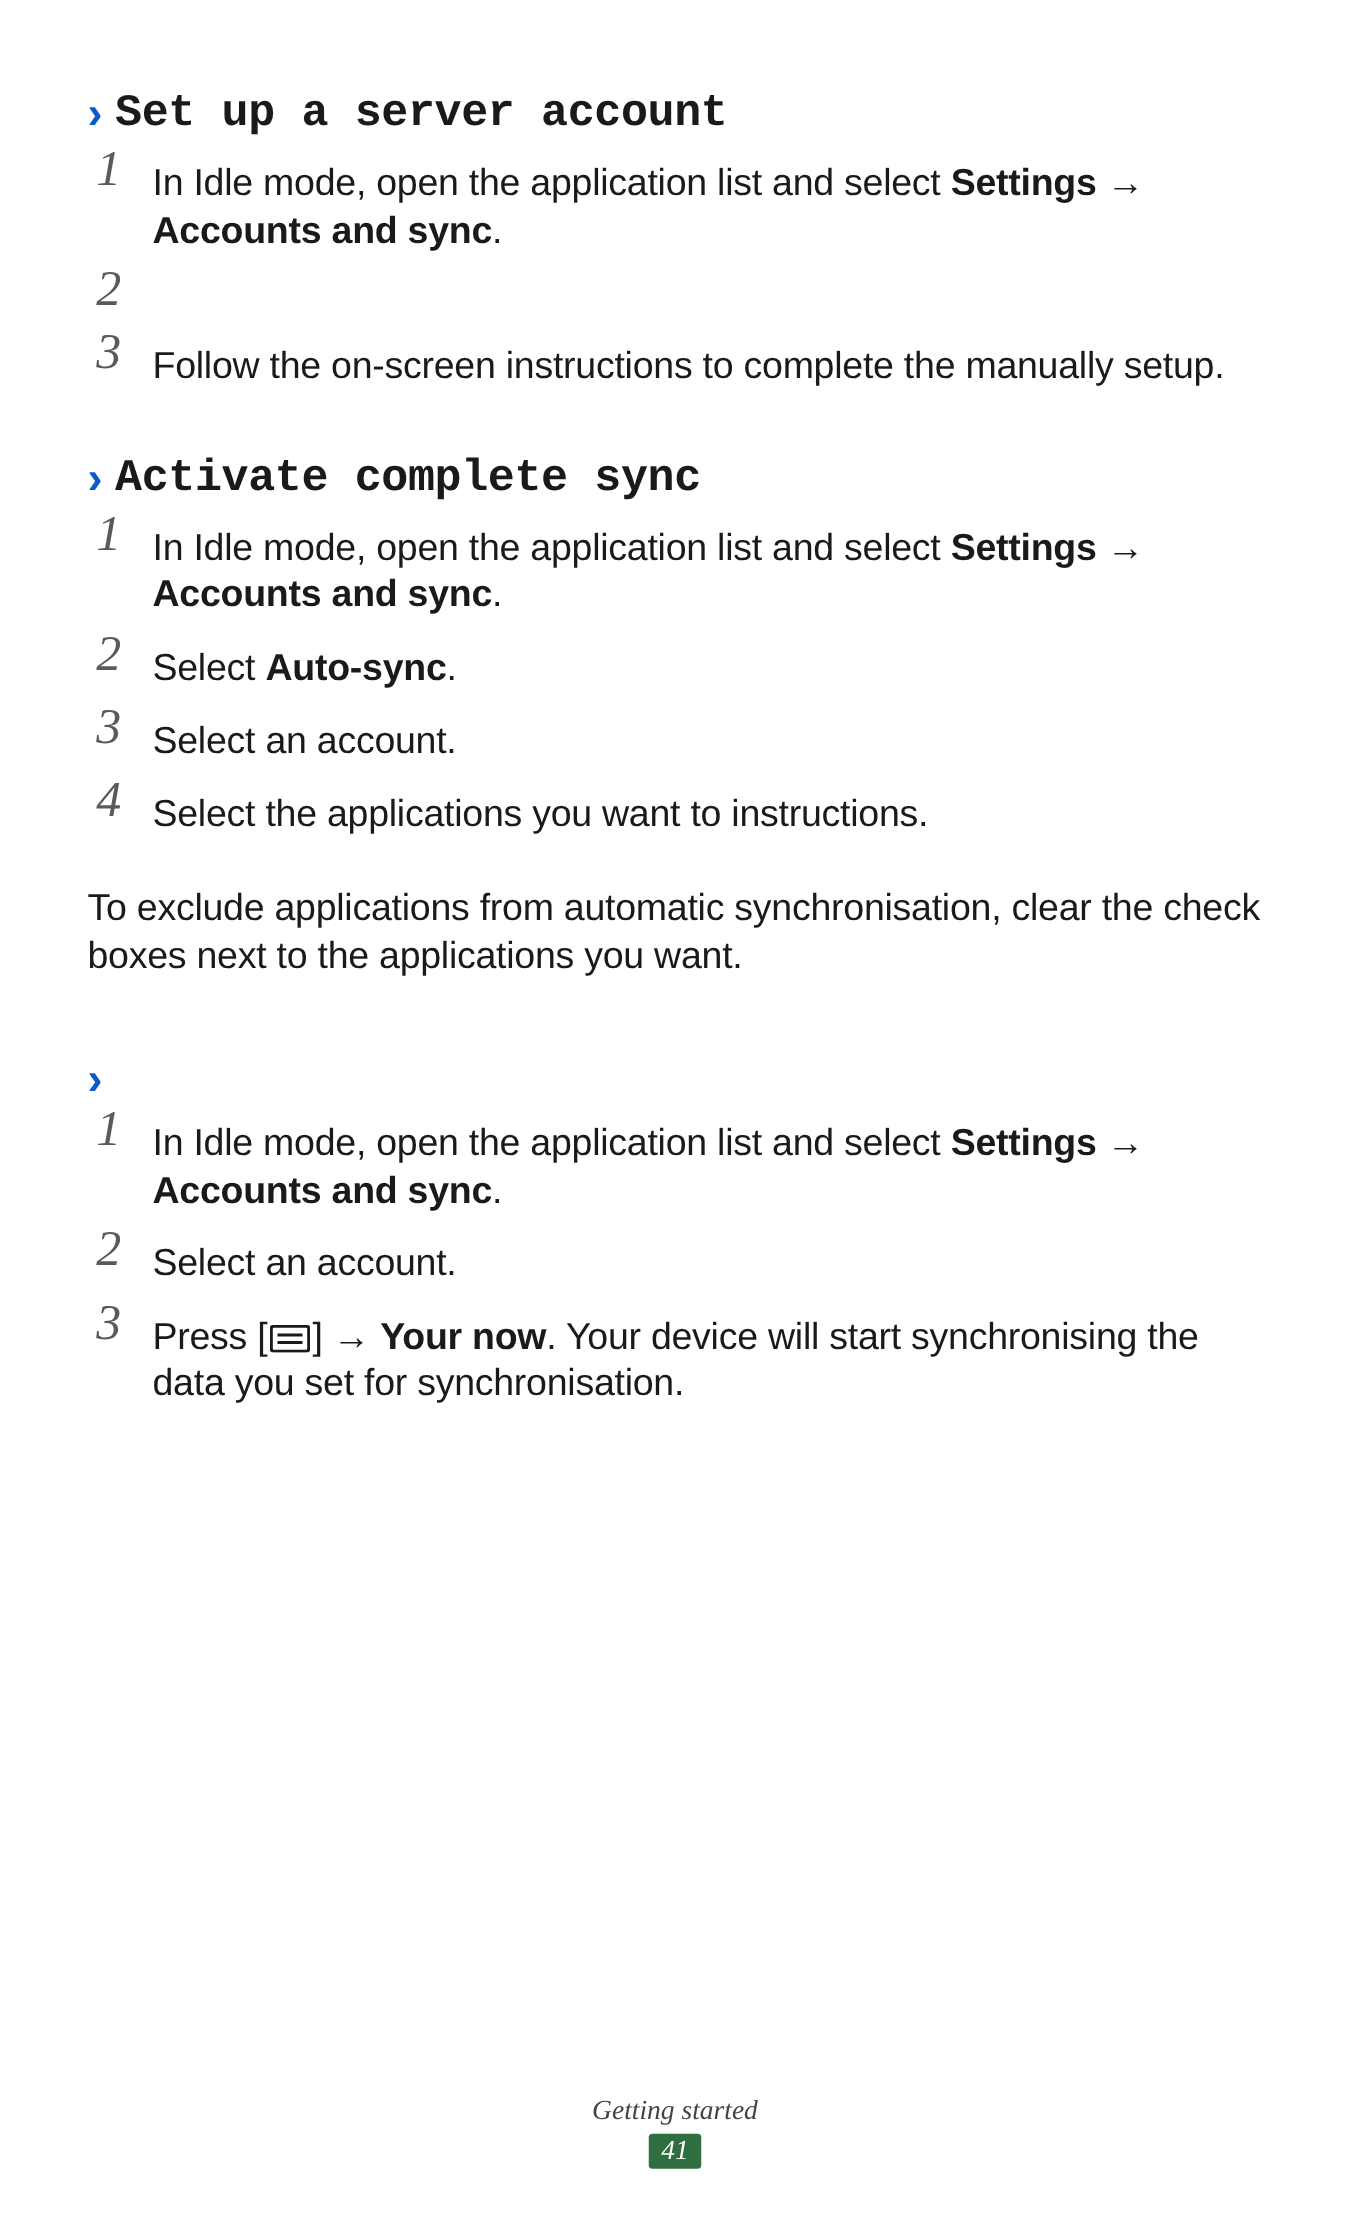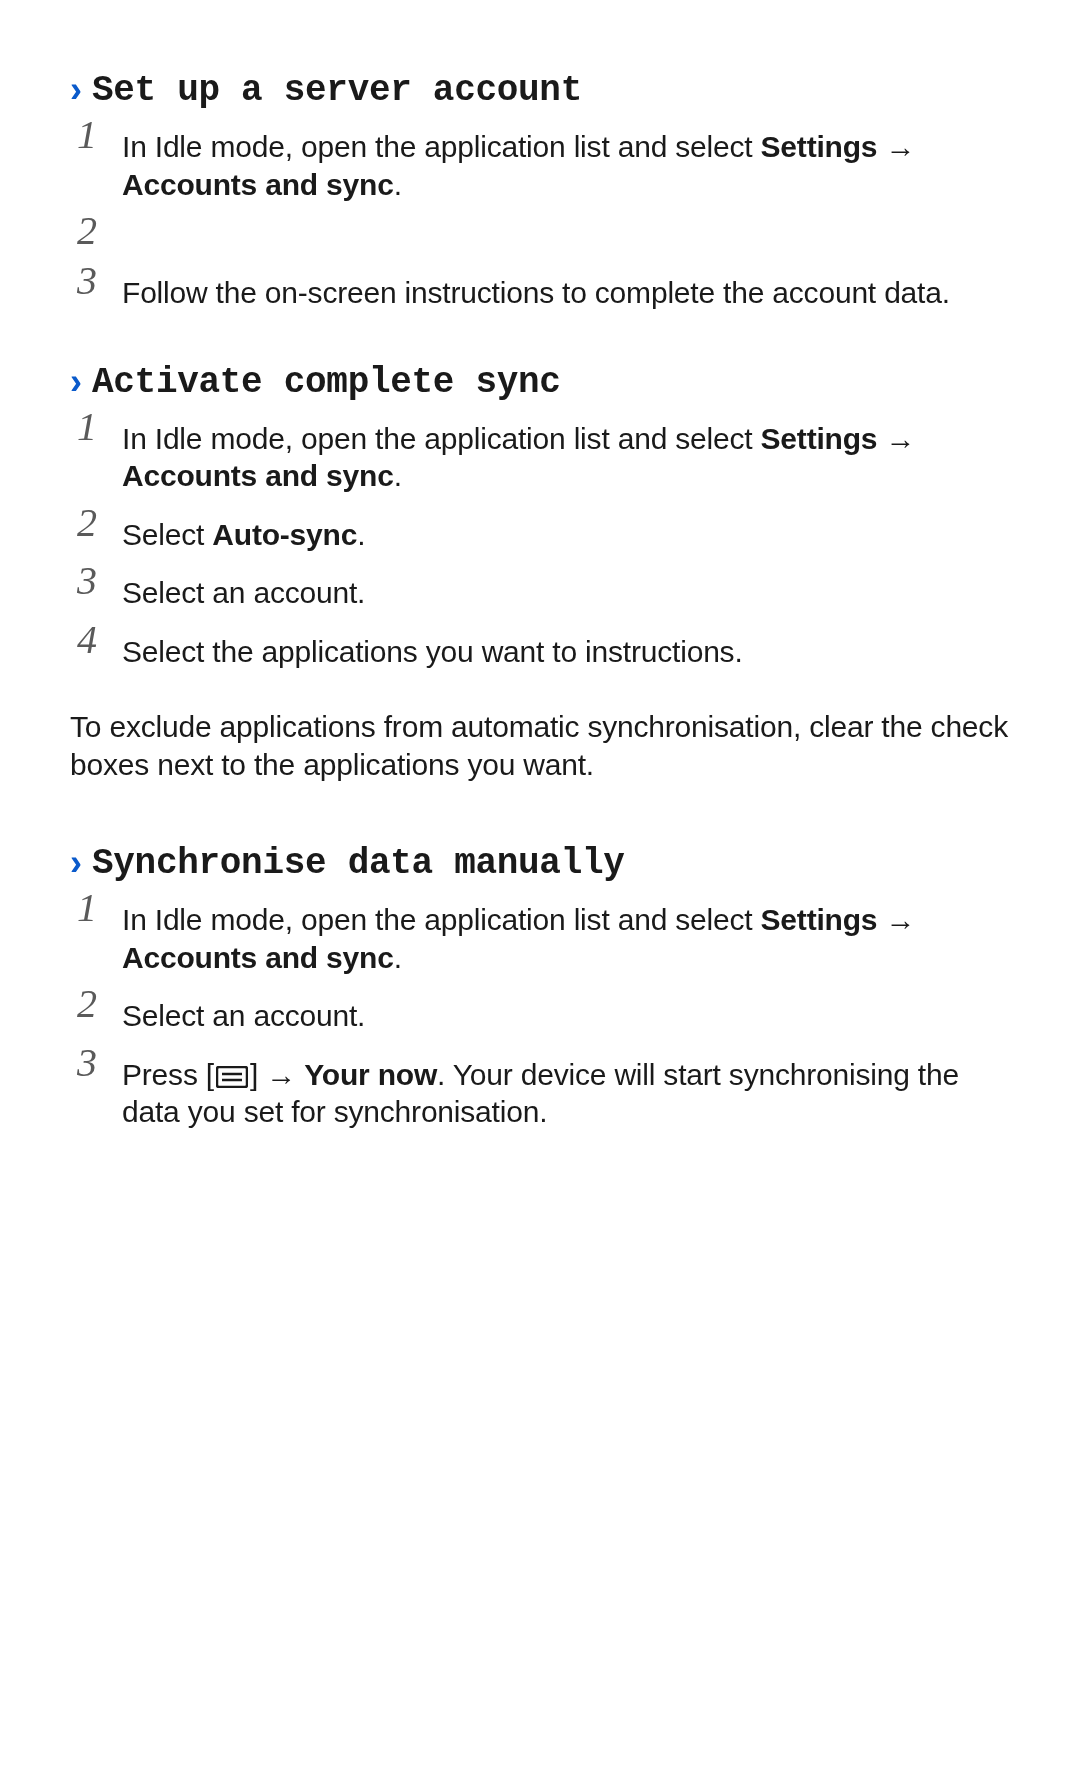--- a/index.html
+++ b/index.html
@@ -34,21 +34,21 @@
       <div class="steps">
         <div class="step">
           <div class="step-num">1</div>
           <div class="step-text">In Idle mode, open the application list and select <span class="b">Settings</span> <span class="b arrow">→ </span><span class="b">Accounts and sync</span>.</div>
         </div>
         <div class="step">
           <div class="step-num">2</div>
         </div>
         <div class="step">
           <div class="step-num">3</div>
-          <div class="step-text">Follow the on-screen instructions to complete the account data.</div>
+          <div class="step-text">Follow the on-screen instructions to complete the manually setup.</div>
         </div>
       </div>
       <div class="gap"></div>
       <div class="section-heading">
         <span class="chevron">›</span>
         <span class="section-title">Activate complete sync</span>
       </div>
       <div class="steps">
         <div class="step">
           <div class="step-num">1</div>
@@ -65,34 +65,37 @@
         <div class="step">
           <div class="step-num">4</div>
           <div class="step-text">Select the applications you want to instructions.</div>
         </div>
       </div>
       <div class="gap-sm"></div>
       <div class="para">To exclude applications from automatic synchronisation, clear the check boxes next to the applications you want.</div>
       <div class="gap"></div>
       <div class="section-heading">
         <span class="chevron">›</span>
-        <span class="section-title">Synchronise data manually</span>
       </div>
       <div class="steps">
         <div class="step">
           <div class="step-num">1</div>
           <div class="step-text">In Idle mode, open the application list and select <span class="b">Settings</span> <span class="b arrow">→ </span><span class="b">Accounts and sync</span>.</div>
         </div>
         <div class="step">
           <div class="step-num">2</div>
           <div class="step-text">Select an account.</div>
         </div>
         <div class="step">
           <div class="step-num">3</div>
           <div class="step-text">Press [<svg class="menu-icon" width="32" height="22" viewBox="0 0 32 22">
               <rect x="1" y="1" width="30" height="20" rx="2" fill="none" stroke="#1a1a1a" stroke-width="2.5"></rect>
               <line x1="6" y1="8" x2="26" y2="8" stroke="#1a1a1a" stroke-width="2.5"></line>
               <line x1="6" y1="14" x2="26" y2="14" stroke="#1a1a1a" stroke-width="2.5"></line>
             </svg>] <span class="arrow">→</span> <span class="b">Your now</span>. Your device will start synchronising the data you set for synchronisation.</div>
         </div>
       </div>
     </div>
+  <div class="footer">
+    <span class="footer-label">Getting started</span>
+    <span class="page-badge">41</span>
+  </div>
 </div>
 
 </body></html>

